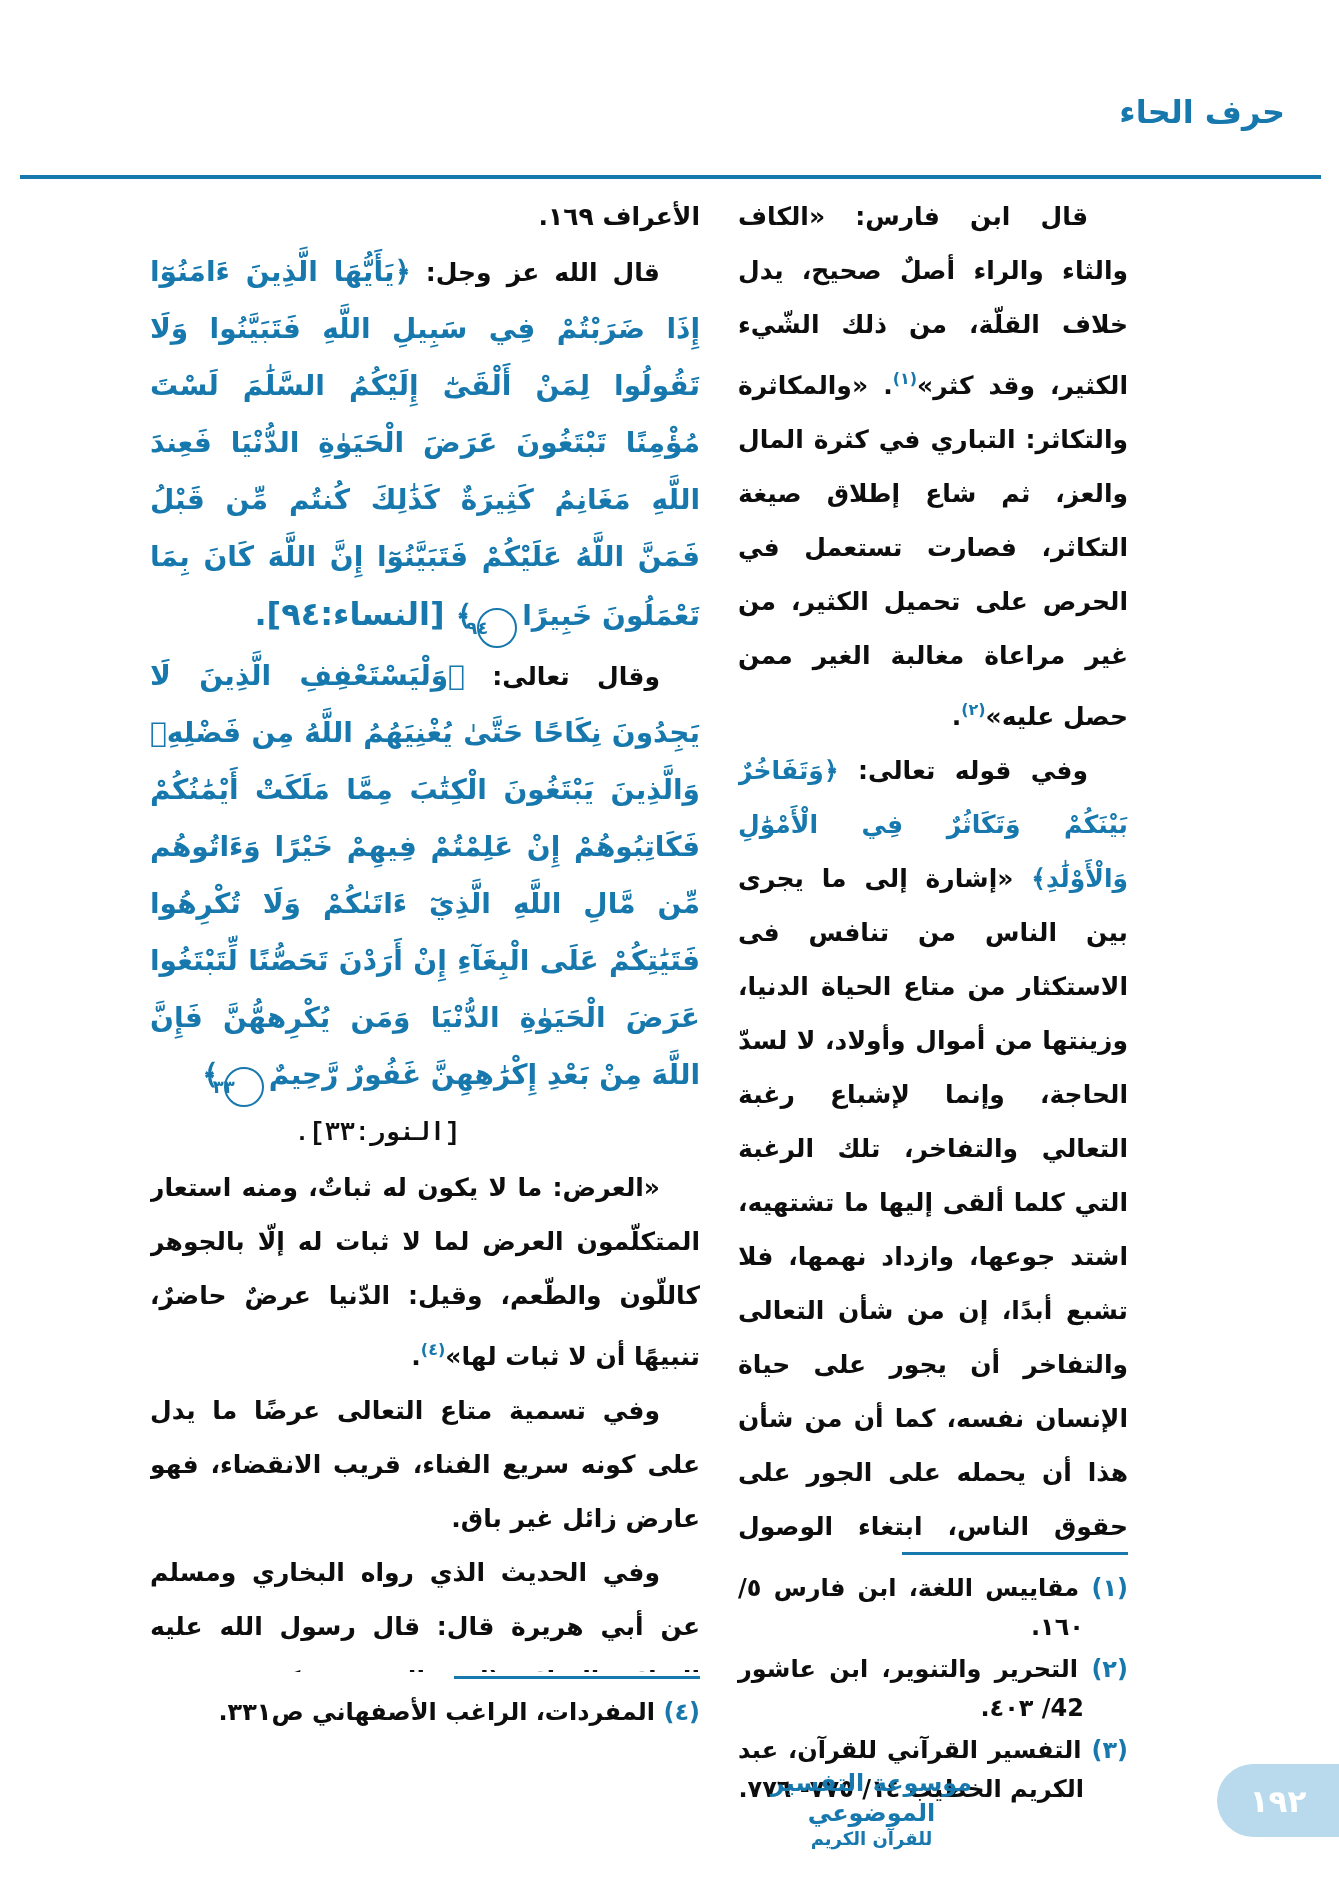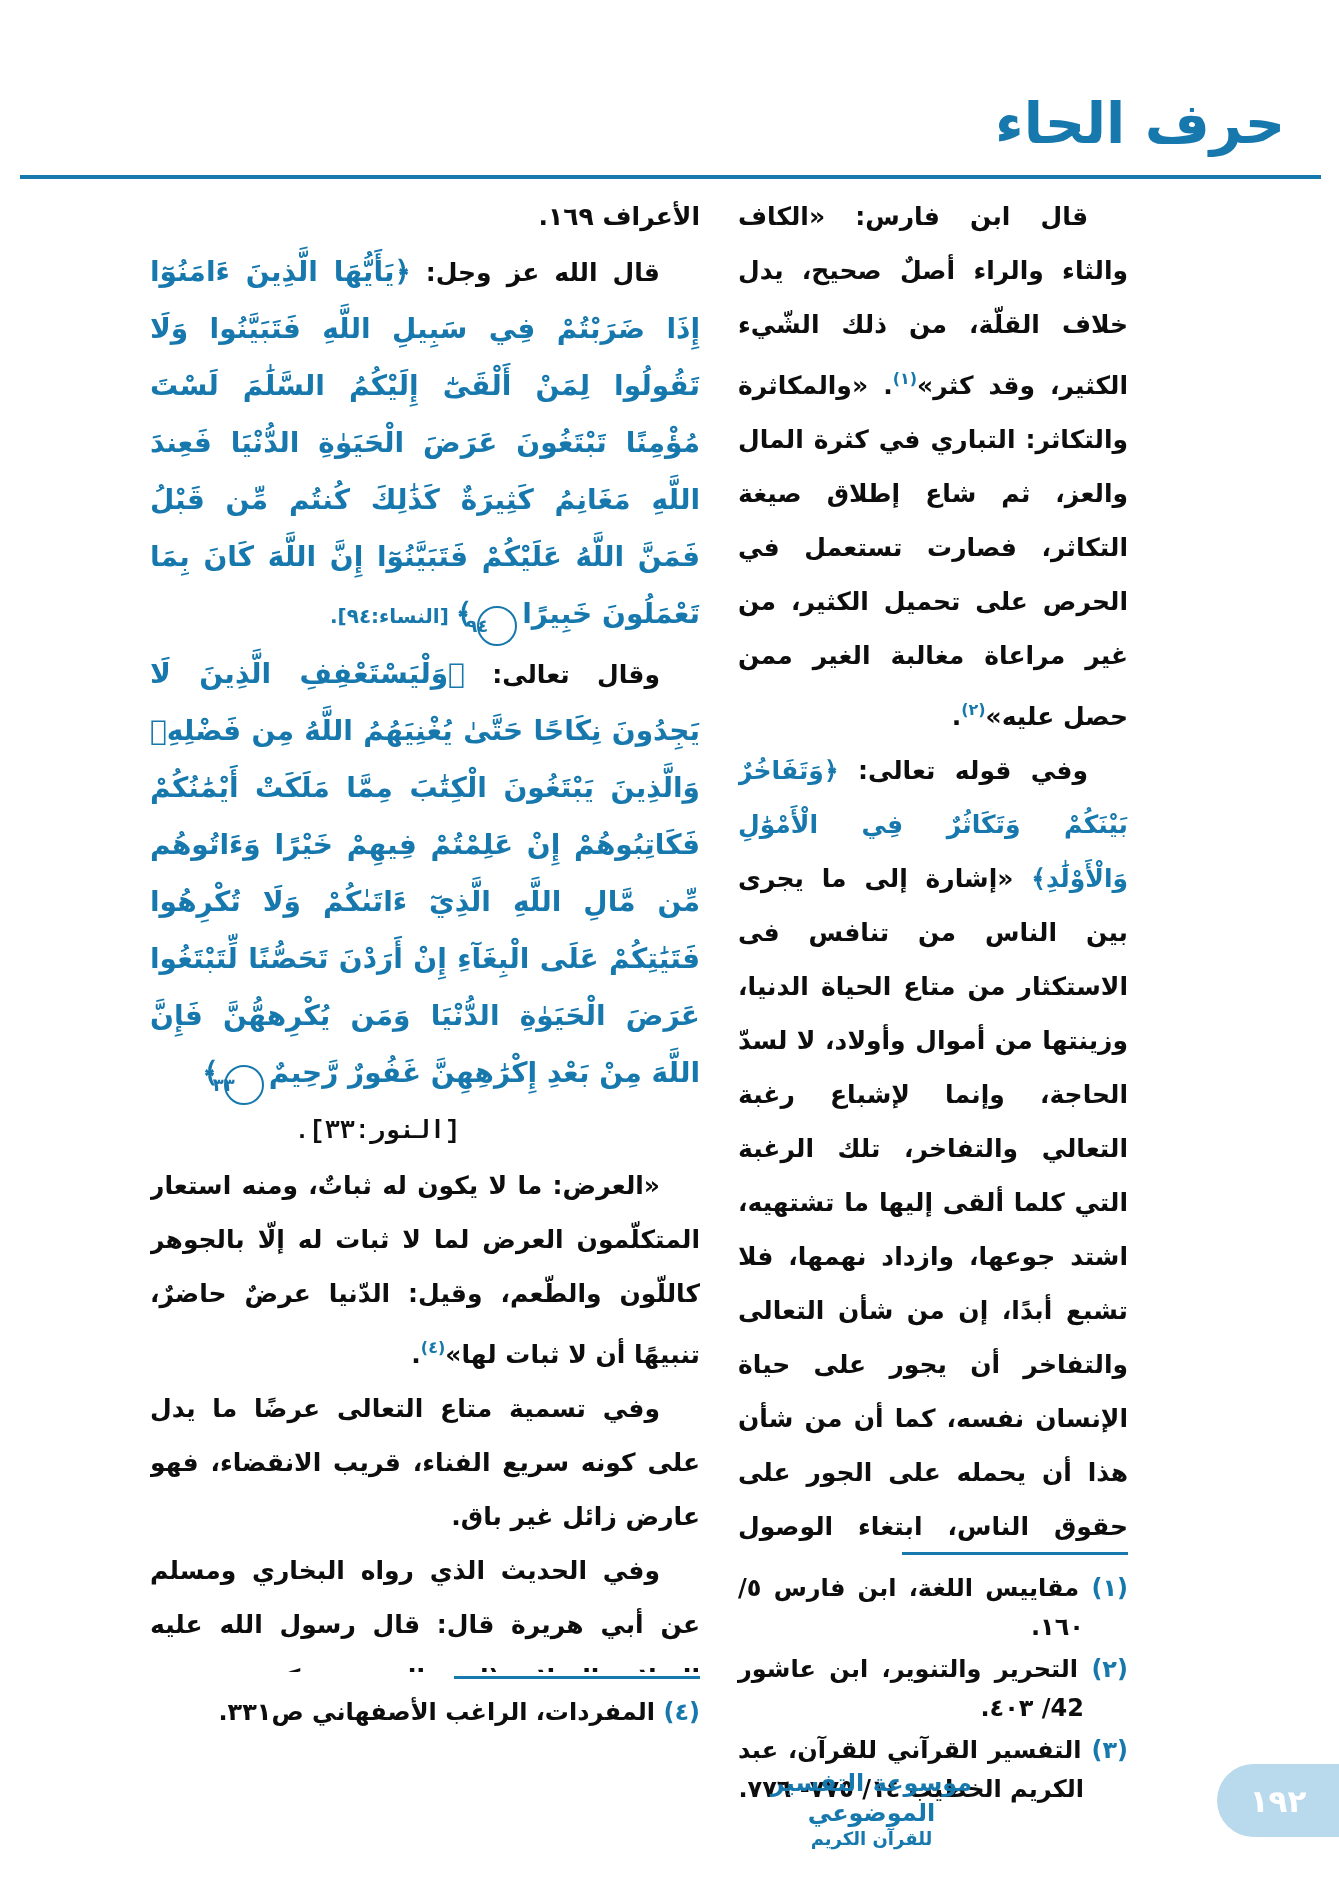--- a/index.html
+++ b/index.html
@@ -15,21 +15,21 @@
     margin:0 auto;
     background:#ffffff;
     overflow:hidden;
     direction:rtl;
     font-family:"DejaVu Sans",sans-serif;
     color:var(--ink);
   }
   
   .header-title{
     position:absolute;top:96px;right:54px;
-    font-size:56px;font-weight:bold;color:var(--accent);
+    font-size:32px;font-weight:bold;color:var(--accent);
     line-height:1;
   }
   .header-rule{
     position:absolute;top:175px;left:20px;right:18px;height:4px;
     background:var(--accent);
   }
   
   .content{
     position:absolute;top:190px;right:211px;width:978px;
     display:flex;gap:38px;direction:rtl;
@@ -47,21 +47,21 @@
   .col-left .quran-par{line-height:56px;}
   .col-left .quran{font-size:28px;}
   .ayah-mark{
     display:inline-flex;align-items:center;justify-content:center;
     width:36px;height:36px;border:2px solid var(--accent);border-radius:50%;
     color:var(--accent);font-size:18px;font-weight:700;
     vertical-align:-9px;margin:0 5px;
   }
   .verse-ref{margin-top:2px;font-family:Liberation Mono, monospace;}
   .ref-offset{padding-right:240px;text-align:right;}
-  .blue-ref{color:var(--accent);font-size:20px;}
+  .blue-ref{color:var(--accent);font-size:32px;}
   
   .fn-block{position:absolute;}
   .fn-block-right{top:1552px;right:211px;width:390px;}
   .fn-block-left{top:1676px;right:639px;width:550px;}
   .fn-sep{height:3px;background:var(--accent);margin-bottom:14px;}
   .fn-sep-right{width:226px;}
   .fn-sep-left{width:246px;}
   p.footnote{
     margin:0 0 3px;font-size:24px;font-weight:700;line-height:39px;
     text-align:justify;padding-right:44px;text-indent:-44px;

